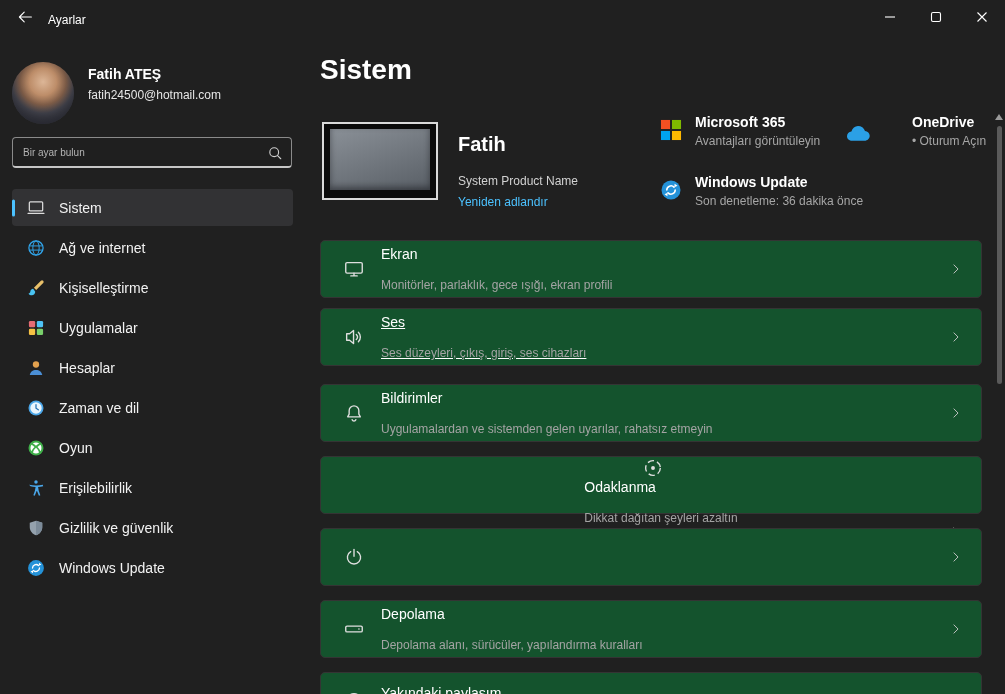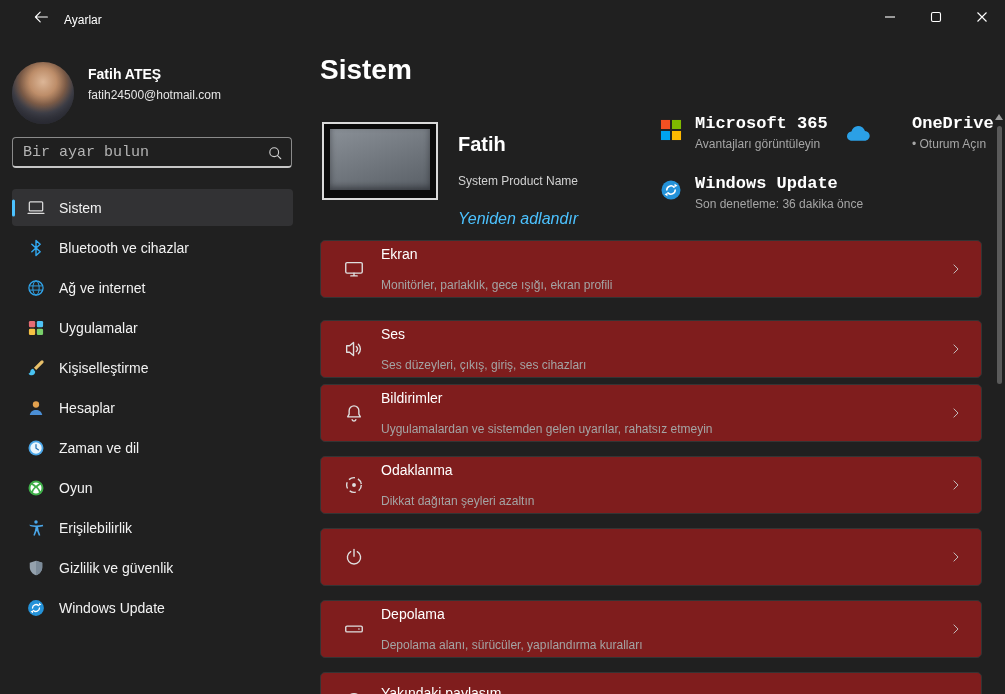--- a/index.html
+++ b/index.html
@@ -6,41 +6,41 @@
   html,body { width:1005px; height:694px; }
   body {
     position:relative; overflow:hidden;
     background:#202020; color:#fff;
     font-family:"Liberation Sans","DejaVu Sans",sans-serif;
     --accent:#4cc2ff;
   }
   svg { display:block; }
 
   
-  .titlebar { position:absolute; top:0; left:16px; right:0; height:40px; }
+  .titlebar { position:absolute; top:0; left:0; right:0; height:40px; }
   .back-btn { position:absolute; left:8px; top:2px; width:34px; height:30px;
               display:flex; align-items:center; justify-content:center; border-radius:4px; }
   .tb-title { position:absolute; left:48px; top:13px; font-size:12px; color:#fff; }
   .win-controls { position:absolute; right:0; top:0; display:flex; }
   .win-btn { width:46px; height:34px; display:flex; align-items:center; justify-content:center; }
 
   
   .avatar { position:absolute; left:12px; top:62px; width:62px; height:62px; border-radius:50%;
             background:radial-gradient(circle at 50% 32%, #dcb697 0%, #bd8d69 26%, #83604a 44%, #4d4d56 60%, #31313a 100%);
             box-shadow:inset 0 -10px 14px rgba(20,22,30,.55); }
   .user-block { position:absolute; left:88px; top:66px; }
   .user-name { font-size:14px; font-weight:700; color:#fff; }
   .user-email { font-size:12px; color:#e6e6e6; margin-top:6px; }
 
   .search-box { position:absolute; left:12px; top:137px; width:280px; height:31px;
                 background:#1f1f1f; border:1px solid #8a8a8a; border-bottom:2px solid #c6c6c6;
                 border-radius:4px; }
   .search-box input { width:100%; height:100%; background:transparent; border:none; outline:none;
-                      color:#fff; font-size:15px; padding:0 32px 0 10px;
-                      font-family:Liberation Mono, monospace; }
+                      color:#fff; font-size:10px; padding:0 32px 0 10px;
+                      font-family:Liberation Sans, sans-serif; }
   .search-box input::placeholder { color:#b4b4b4; }
   .search-glyph { position:absolute; right:8px; top:7px; }
 
   .nav { position:absolute; left:12px; top:189px; width:281px; }
   .nav-item { position:relative; display:flex; align-items:center; height:37px; margin-bottom:3px;
               border-radius:4px; padding-left:14px; }
   .nav-item.selected { background:#323234; }
   .pill { position:absolute; left:0; top:50%; transform:translateY(-50%);
           width:3px; height:17px; border-radius:2px; background:var(--accent); }
   .nav-icon { width:20px; height:20px; flex:0 0 20px; }
@@ -50,29 +50,29 @@
   .main-title { position:absolute; left:320px; top:54px; font-size:28px; font-weight:600; }
 
   .device-thumb { position:absolute; left:322px; top:122px; width:116px; height:78px;
                   background:#0a0a0a; border:2px solid #d9d9d9; padding:5px 6px 8px 6px; }
   .device-screen { width:100%; height:100%;
                    background:linear-gradient(160deg,#8a9097 0%,#6f757c 55%,#595f66 100%);
                    box-shadow:inset 0 -3px 6px rgba(10,12,16,.45); }
   .device-info { position:absolute; left:458px; top:133px; }
   .device-name { font-size:20px; font-weight:600; }
   .device-model { font-size:12px; color:#d2d2d2; margin-top:18px; }
-  .device-rename { font-size:16px; color:var(--accent); margin-top:22px; cursor:pointer;font-style:italic; }
+  .device-rename { font-size:12px; color:var(--accent); margin-top:7px; cursor:pointer; }
 
   .status-icon { position:absolute; }
   .status-text { position:absolute; }
-  .status-title { font-size:17px; font-weight:600; white-space:nowrap;font-family:Liberation Mono, monospace; }
+  .status-title { font-size:14px; font-weight:600; white-space:nowrap; }
   .status-sub { font-size:12px; color:#a6a6a6; margin-top:4px; white-space:nowrap; }
 
   .card { position:absolute; left:320px; width:662px; height:58px;
-          background:#7f1d1d; border:1px solid #343434; border-radius:5px;
+          background:#14532d; border:1px solid #343434; border-radius:5px;
           display:flex; align-items:center; padding:0 18px 0 22px; }
   .card-icon { width:22px; height:22px; flex:0 0 22px; }
   .card-text { margin-left:16px; }
   .card-title { font-size:14px; color:#fff; }
   .card-sub { font-size:12px; color:#a4a4a4; margin-top:16px; }
   .chev { margin-left:auto; }
 
   
   .scroll-up { position:absolute; right:1px; top:112px; width:10px; height:10px;
                display:flex; align-items:center; justify-content:center; }
@@ -140,60 +140,52 @@
     <span class="pill"></span>
     <span class="nav-icon">
       <svg viewBox="0 0 24 24" width="20" height="20">
           <rect x="4" y="4.5" width="16" height="11" rx="1.2" fill="none" stroke="#dcdcdc" stroke-width="1.5"></rect>
           <path d="M2.5 18.5h19" stroke="#dcdcdc" stroke-width="1.5" stroke-linecap="round"></path>
         </svg>
     </span>
     <span class="nav-label">Sistem</span>
   </div>
 
-  <div class="nav-item">
-    <span class="nav-icon">
-      <svg viewBox="0 0 24 24" width="20" height="20">
-          <path d="M7 7.5l10 9L12 21V3l5 4.5-10 9" fill="none" stroke="#31a8f0" stroke-width="1.7" stroke-linejoin="round" stroke-linecap="round"></path>
-        </svg>
-    </span>
-    <span class="nav-label">Bluetooth ve cihazlar</span>
-  </div>
 
   <div class="nav-item">
     <span class="nav-icon">
       <svg viewBox="0 0 24 24" width="20" height="20">
           <circle cx="12" cy="12" r="8.5" fill="none" stroke="#31a8f0" stroke-width="1.5"></circle>
           <ellipse cx="12" cy="12" rx="3.8" ry="8.5" fill="none" stroke="#31a8f0" stroke-width="1.1"></ellipse>
           <path d="M4 9.5h16M4 14.5h16" stroke="#31a8f0" stroke-width="1.1"></path>
         </svg>
     </span>
     <span class="nav-label">Ağ ve internet</span>
+  </div>
+
+  <div class="nav-item">
+    <span class="nav-icon">
+      <svg viewBox="0 0 24 24" width="20" height="20">
+          <path d="M20.6 3.4a1.9 1.9 0 00-2.7 0l-8.4 8.4 2.7 2.7 8.4-8.4a1.9 1.9 0 000-2.7z" fill="#e8c06a"></path>
+          <path d="M8.6 12.8c-1.9.1-3.4 1.6-3.4 3.5 0 1.3-.9 2.1-2.2 2.5 1 1.3 2.5 1.9 4 1.9 2.3 0 4.1-1.8 4.1-4.1l-2.5-3.8z" fill="#49c3f2"></path>
+        </svg>
+    </span>
+    <span class="nav-label">Kişiselleştirme</span>
   </div>
 
   <div class="nav-item">
     <span class="nav-icon">
       <svg viewBox="0 0 24 24" width="20" height="20">
           <rect x="3.5" y="3.5" width="7.5" height="7.5" rx="1.5" fill="#e46b74"></rect>
           <rect x="13" y="3.5" width="7.5" height="7.5" rx="1.5" fill="#4fc3f7"></rect>
           <rect x="3.5" y="13" width="7.5" height="7.5" rx="1.5" fill="#f6c244"></rect>
           <rect x="13" y="13" width="7.5" height="7.5" rx="1.5" fill="#79d06b"></rect>
         </svg>
     </span>
     <span class="nav-label">Uygulamalar</span>
-  </div>
-
-  <div class="nav-item">
-    <span class="nav-icon">
-      <svg viewBox="0 0 24 24" width="20" height="20">
-          <path d="M20.6 3.4a1.9 1.9 0 00-2.7 0l-8.4 8.4 2.7 2.7 8.4-8.4a1.9 1.9 0 000-2.7z" fill="#e8c06a"></path>
-          <path d="M8.6 12.8c-1.9.1-3.4 1.6-3.4 3.5 0 1.3-.9 2.1-2.2 2.5 1 1.3 2.5 1.9 4 1.9 2.3 0 4.1-1.8 4.1-4.1l-2.5-3.8z" fill="#49c3f2"></path>
-        </svg>
-    </span>
-    <span class="nav-label">Kişiselleştirme</span>
   </div>
 
   <div class="nav-item">
     <span class="nav-icon">
       <svg viewBox="0 0 24 24" width="20" height="20">
           <circle cx="12" cy="7.8" r="3.8" fill="#e2a14e"></circle>
           <path d="M4.5 20.5c.6-3.9 3.7-6.2 7.5-6.2s6.9 2.3 7.5 6.2z" fill="#4b8fd6"></path>
         </svg>
     </span>
     <span class="nav-label">Hesaplar</span>
@@ -320,21 +312,21 @@
     <div class="card-title">Ekran</div>
     <div class="card-sub">Monitörler, parlaklık, gece ışığı, ekran profili</div>
   </span>
   <span class="chev">
     <svg width="14" height="14" viewBox="0 0 24 24">
         <path d="M8.5 5l7 7-7 7" fill="none" stroke="#c8c8c8" stroke-width="1.6" stroke-linecap="round" stroke-linejoin="round"></path>
       </svg>
   </span>
 </div>
 
-<div class="card" style="top:320px;">
+<div class="card" style="top:308px;text-decoration:underline;">
   <span class="card-icon">
     <svg viewBox="0 0 24 24" width="22" height="22">
         <path d="M11.5 4.8L7.2 8.5H4v7h3.2l4.3 3.7z" fill="none" stroke="#dfdfdf" stroke-width="1.5" stroke-linejoin="round"></path>
         <path d="M14.5 9.2a4 4 0 010 5.6M16.8 6.8a7.4 7.4 0 010 10.4" fill="none" stroke="#dfdfdf" stroke-width="1.5" stroke-linecap="round"></path>
       </svg>
   </span>
   <span class="card-text">
     <div class="card-title">Ses</div>
     <div class="card-sub">Ses düzeyleri, çıkış, giriş, ses cihazları</div>
   </span>
@@ -356,21 +348,21 @@
     <div class="card-title">Bildirimler</div>
     <div class="card-sub">Uygulamalardan ve sistemden gelen uyarılar, rahatsız etmeyin</div>
   </span>
   <span class="chev">
     <svg width="14" height="14" viewBox="0 0 24 24">
         <path d="M8.5 5l7 7-7 7" fill="none" stroke="#c8c8c8" stroke-width="1.6" stroke-linecap="round" stroke-linejoin="round"></path>
       </svg>
   </span>
 </div>
 
-<div class="card" style="top:456px;">
+<div class="card" style="top:456px;flex-direction:column;">
   <span class="card-icon">
     <svg viewBox="0 0 24 24" width="22" height="22">
         <circle cx="12" cy="12" r="8" fill="none" stroke="#dfdfdf" stroke-width="1.5" stroke-dasharray="7 3.5"></circle>
         <circle cx="12" cy="12" r="2.1" fill="#dfdfdf"></circle>
       </svg>
   </span>
   <span class="card-text">
     <div class="card-title">Odaklanma</div>
     <div class="card-sub">Dikkat dağıtan şeyleri azaltın</div>
   </span>

